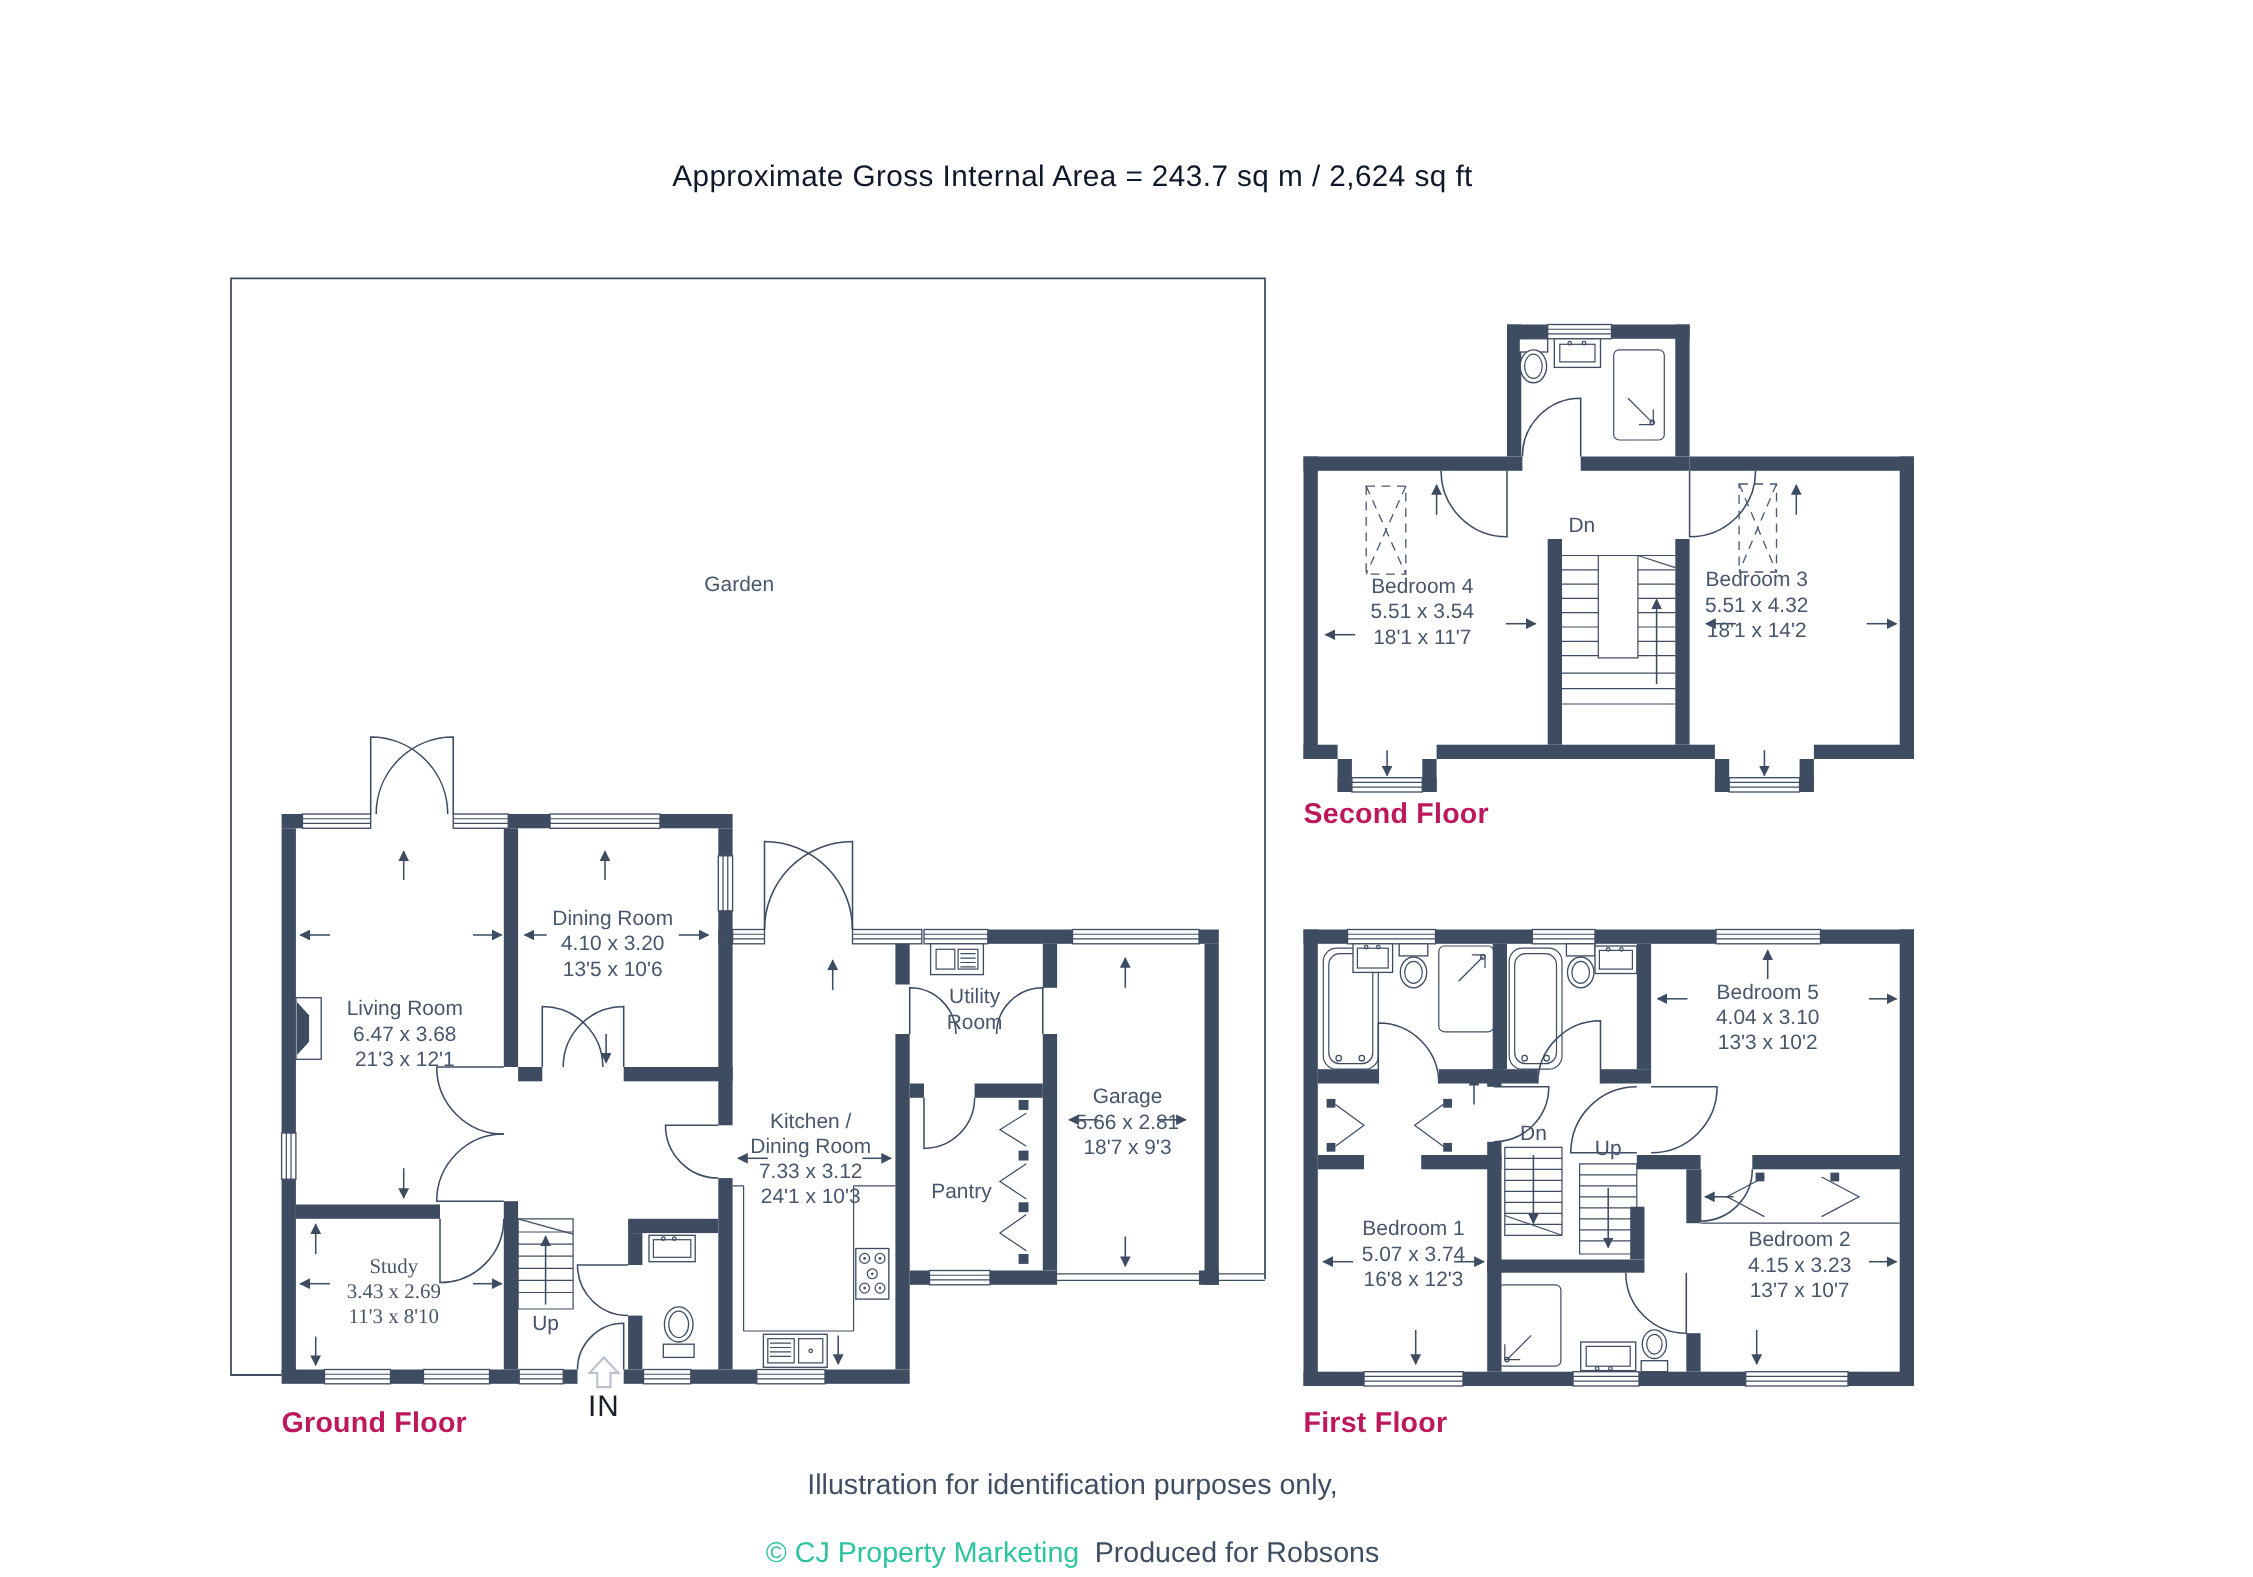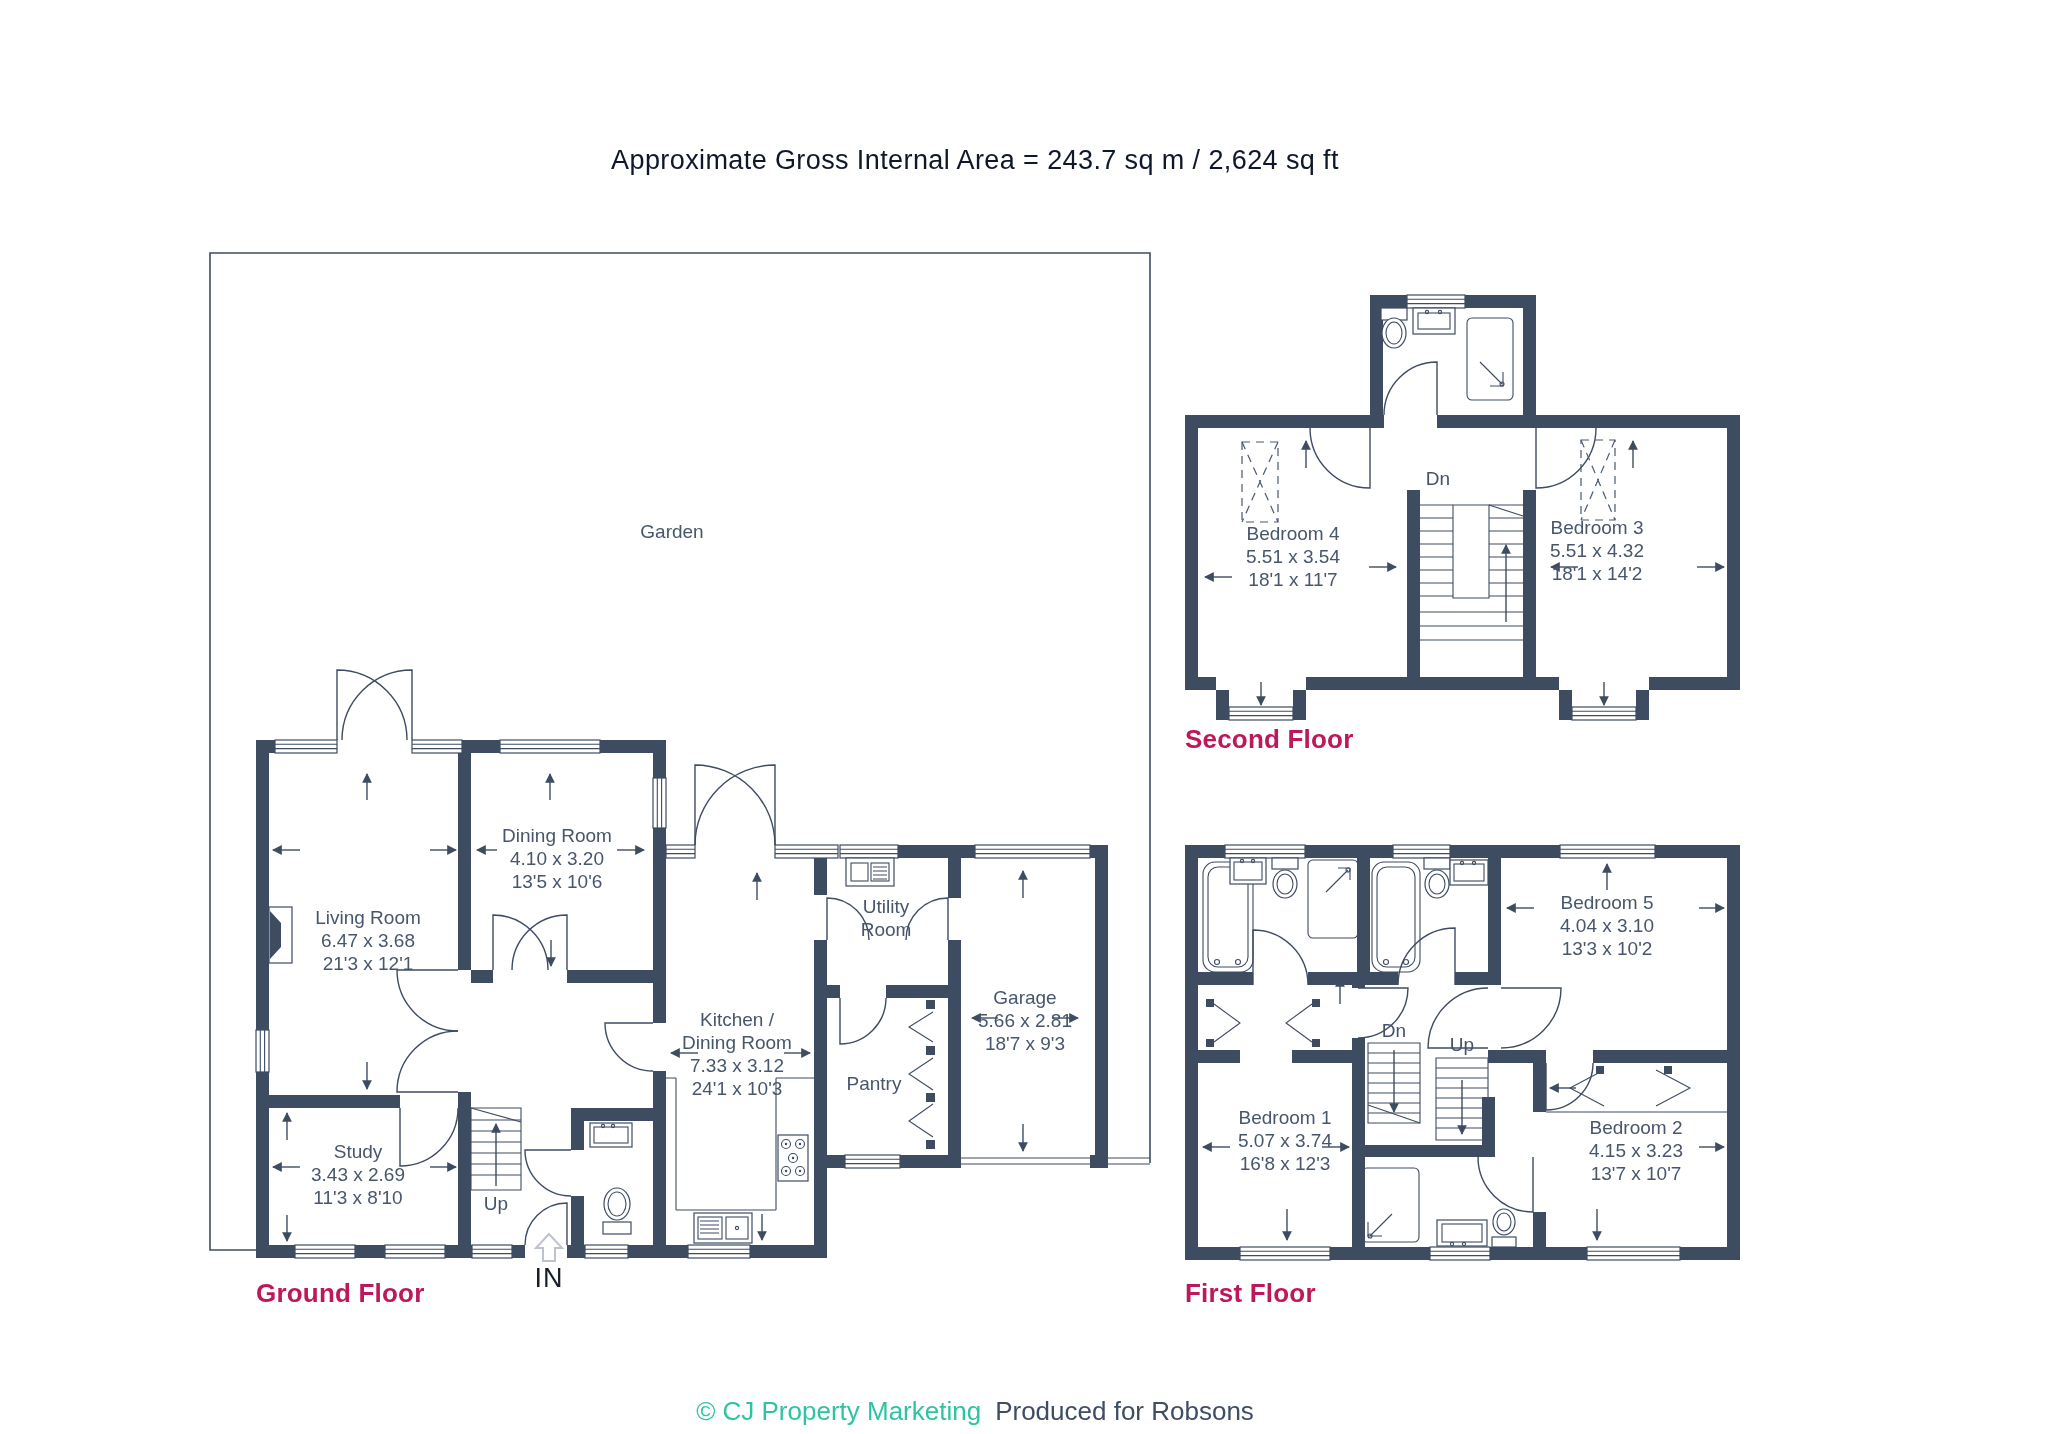--- a/index.html
+++ b/index.html
@@ -463,21 +463,21 @@
 <div class="lbl" style="left:368px;top:906px;">
   <span class="nm">Living Room</span>
   <span class="nm">6.47 x 3.68</span>
   <span class="nm">21'3 x 12'1</span>
 </div>
 <div class="lbl" style="left:557px;top:824px;">
   <span class="nm">Dining Room</span>
   <span class="nm">4.10 x 3.20</span>
   <span class="nm">13'5 x 10'6</span>
 </div>
-<div class="lbl" style="left:358px;top:1140px;">
+<div class="lbl" style="left:358px;top:1140px;font-family:Liberation Serif, serif;">
   <span class="nm">Study</span>
   <span class="nm">3.43 x 2.69</span>
   <span class="nm">11'3 x 8'10</span>
 </div>
 <div class="lbl" style="left:737px;top:1008px;">
   <span class="nm" style="width:120px">Kitchen / Dining Room</span>
   <span class="nm">7.33 x 3.12</span>
   <span class="nm">24'1 x 10'3</span>
 </div>
 <div class="lbl" style="left:886px;top:895px;">
@@ -536,17 +536,18 @@
 <div class="small-lbl" style="left:1394px;top:1020px;">
   <span>Dn</span>
 </div>
 <div class="small-lbl" style="left:1462px;top:1034px;">
   <span>Up</span>
 </div>
 <div class="floor-lbl" style="left:1185px;top:1278px;">
   <span>First Floor</span>
 </div>
 
+<div class="footer-line" style="top:1334px;">Illustration for identification purposes only,</div>
 <div class="footer-line" style="top:1396px;">
   <span class="teal">© CJ Property Marketing</span><span class="produced">Produced for Robsons</span>
 </div>
 
 </div>
 
 </body></html>

